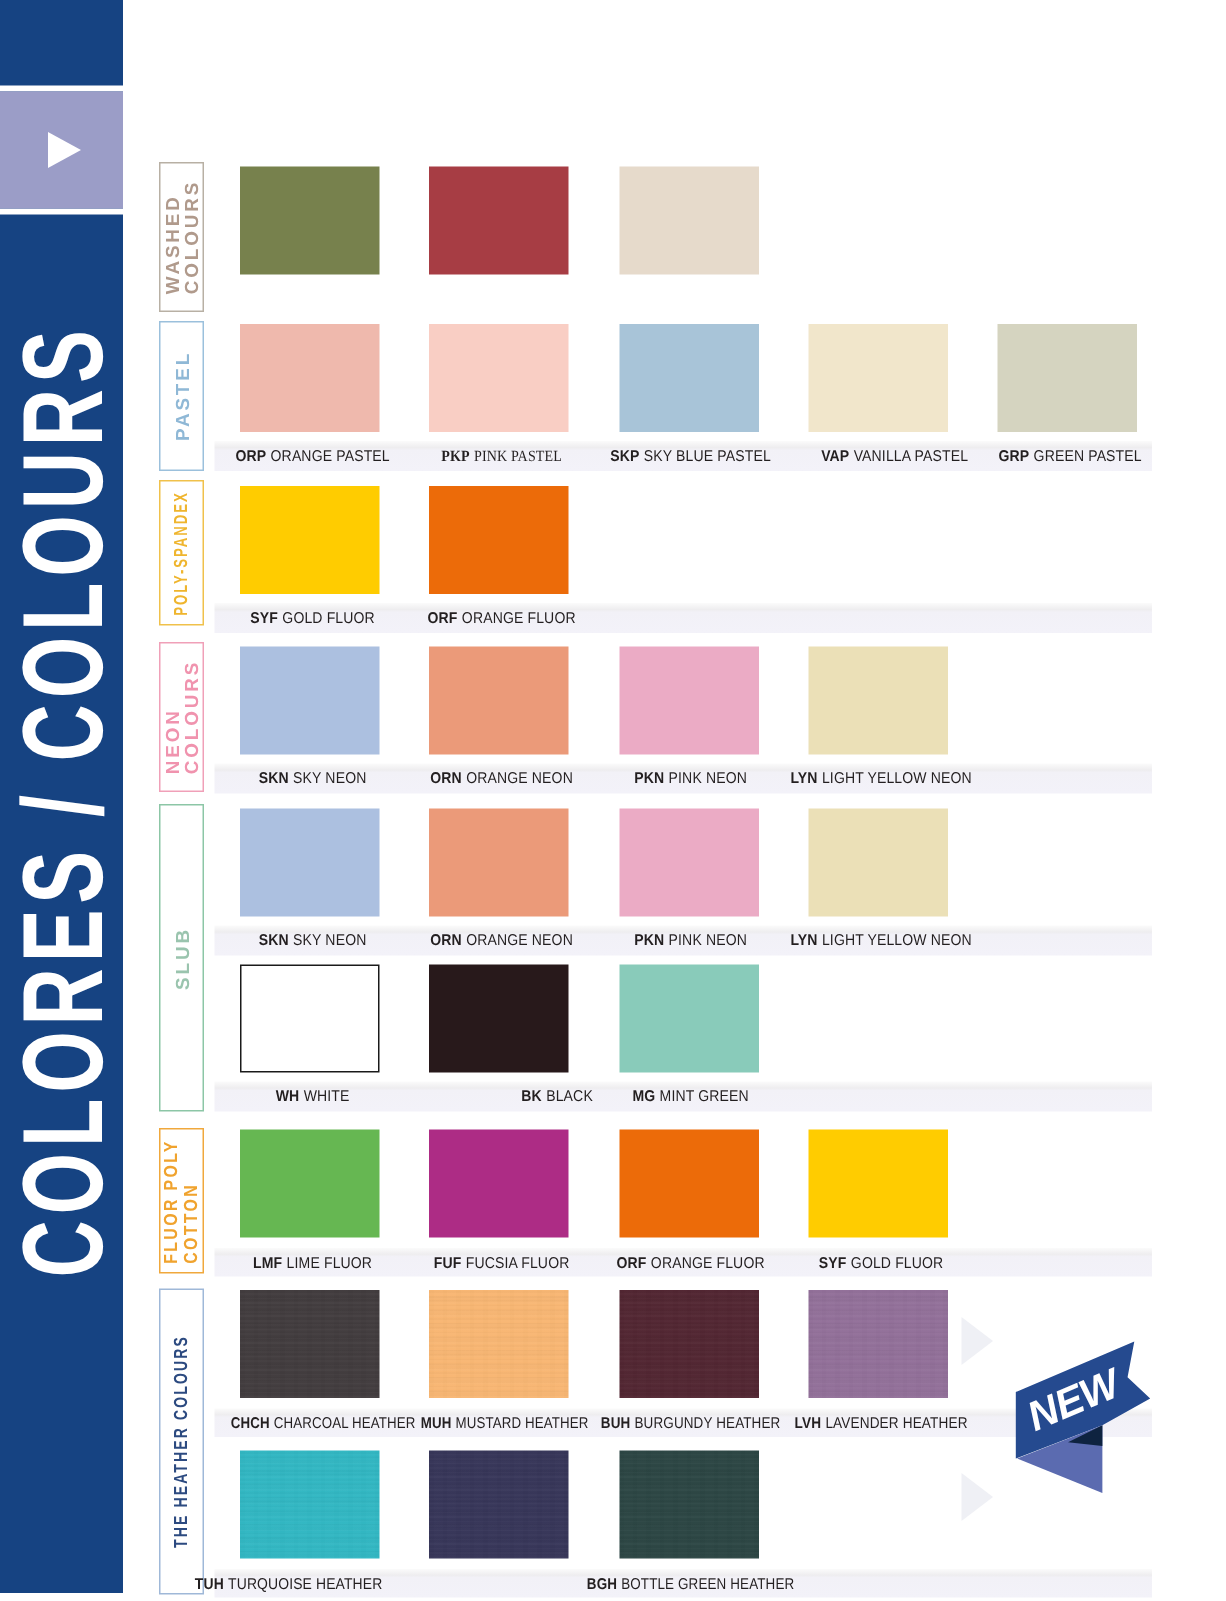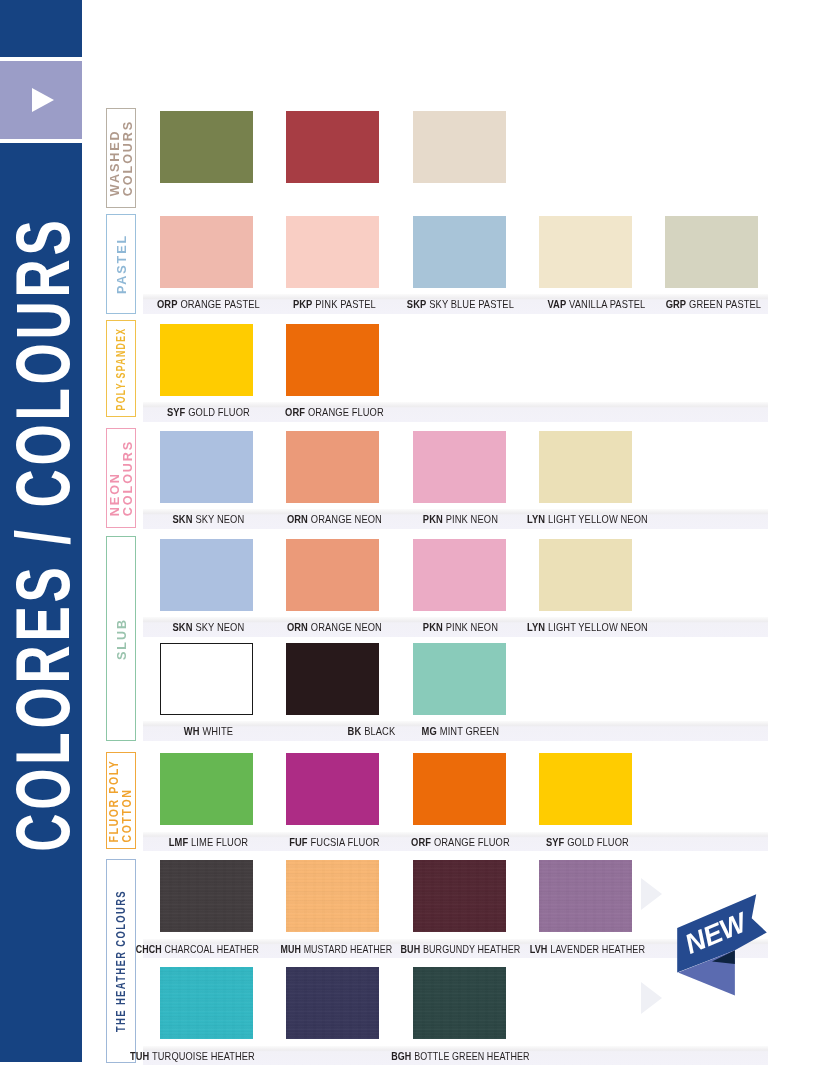--- a/index.html
+++ b/index.html
@@ -98,21 +98,21 @@
     </div>
       </div>
   </div>
     <div class="swatch" style="left:160.0px;top:215.5px;background:#efb9ad;"></div>
     <div class="swatch" style="left:286.3px;top:215.5px;background:#f9cec4;"></div>
     <div class="swatch" style="left:412.6px;top:215.5px;background:#a8c4d8;"></div>
     <div class="swatch" style="left:538.9px;top:215.5px;background:#f1e6cb;"></div>
     <div class="swatch" style="left:665.2px;top:215.5px;background:#d5d4c0;"></div>
     <div class="label-bar" style="top:294.3px;">
       <div class="lbl" style="left:63.5px;"><span class="sc" style="transform: scaleX(0.9);"><b>ORP</b><span>ORANGE PASTEL</span></span></div>
-      <div class="lbl" style="left:189.8px;"><span class="sc" style="transform: scaleX(0.9);"><b>PKP</b><span>PINK PASTEL</span></span></div>
+      <div class="lbl" style="left:189.8px;font-family:Liberation Serif, serif;"><span class="sc" style="transform: scaleX(0.9);"><b>PKP</b><span>PINK PASTEL</span></span></div>
       <div class="lbl" style="left:316.1px;"><span class="sc" style="transform: scaleX(0.9);"><b>SKP</b><span>SKY BLUE PASTEL</span></span></div>
       <div class="lbl" style="left:452px;"><span class="sc" style="transform: scaleX(0.9);"><b>VAP</b><span>VANILLA PASTEL</span></span></div>
       <div class="lbl" style="left:568.7px;"><span class="sc" style="transform: scaleX(0.9);"><b>GRP</b><span>GREEN PASTEL</span></span></div>
     </div>
   <div class="cat-box" style="top:320px;height:97px;border-color:#f0c14b;">
     <div class="cat-rot">
         <div class="cat-inner" style="color: rgb(239, 181, 46); transform: translate(-50%, -50%) rotate(-90deg) scaleX(0.6952);">
       <span class="cat-line">POLY-SPANDEX</span>
     </div>
       </div>
@@ -189,21 +189,21 @@
         <div class="cat-inner" style="color: rgb(44, 74, 128); transform: translate(-50%, -50%) rotate(-90deg) scaleX(0.7427);">
       <span class="cat-line">THE HEATHER COLOURS</span>
     </div>
       </div>
   </div>
     <div class="swatch swatch-heather" style="left:160.0px;top:860.0px;background:#423c3e;"></div>
     <div class="swatch swatch-heather" style="left:286.3px;top:860.0px;background:#f8b673;"></div>
     <div class="swatch swatch-heather" style="left:412.6px;top:860.0px;background:#522632;"></div>
     <div class="swatch swatch-heather" style="left:538.9px;top:860.0px;background:#927099;"></div>
     <div class="label-bar" style="top:938.8px;">
-      <div class="lbl" style="left:53px;"><span class="sc" style="transform: scaleX(0.8534);"><b>CHCH</b><span>CHARCOAL HEATHER</span></span></div>
+      <div class="lbl" style="left:71px;"><span class="sc" style="transform: scaleX(0.8534);"><b>CHCH</b><span>CHARCOAL HEATHER</span></span></div>
       <div class="lbl" style="left:192px;text-align:right;"><span class="sc" style="transform: scaleX(0.8542);"><b>MUH</b><span>MUSTARD HEATHER</span></span></div>
       <div class="lbl" style="left:316.1px;"><span class="sc" style="transform: scaleX(0.8639);"><b>BUH</b><span>BURGUNDY HEATHER</span></span></div>
       <div class="lbl" style="left:442.4px;"><span class="sc" style="transform: scaleX(0.8729);"><b>LVH</b><span>LAVENDER HEATHER</span></span></div>
     </div>
     <div class="swatch swatch-heather" style="left:160.0px;top:967.0px;background:#32b7c3;"></div>
     <div class="swatch swatch-heather" style="left:286.3px;top:967.0px;background:#373659;"></div>
     <div class="swatch swatch-heather" style="left:412.6px;top:967.0px;background:#2c4644;"></div>
     <div class="label-bar" style="top:1045.8px;">
       <div class="lbl" style="left:48px;text-align:right;"><span class="sc" style="transform: scaleX(0.8923);"><b>TUH</b><span>TURQUOISE HEATHER</span></span></div>
       <div class="lbl" style="left:189.8px;margin-top:28px;"><span class="sc" style="transform: scaleX(0.8614);"><b>DNH</b><span>DENIM HEATHER</span></span></div>

